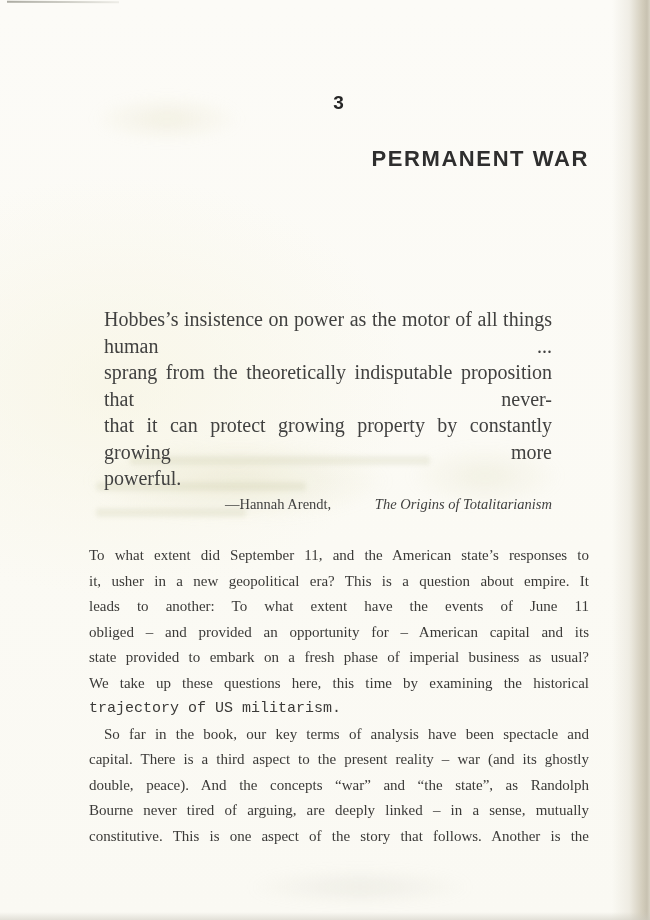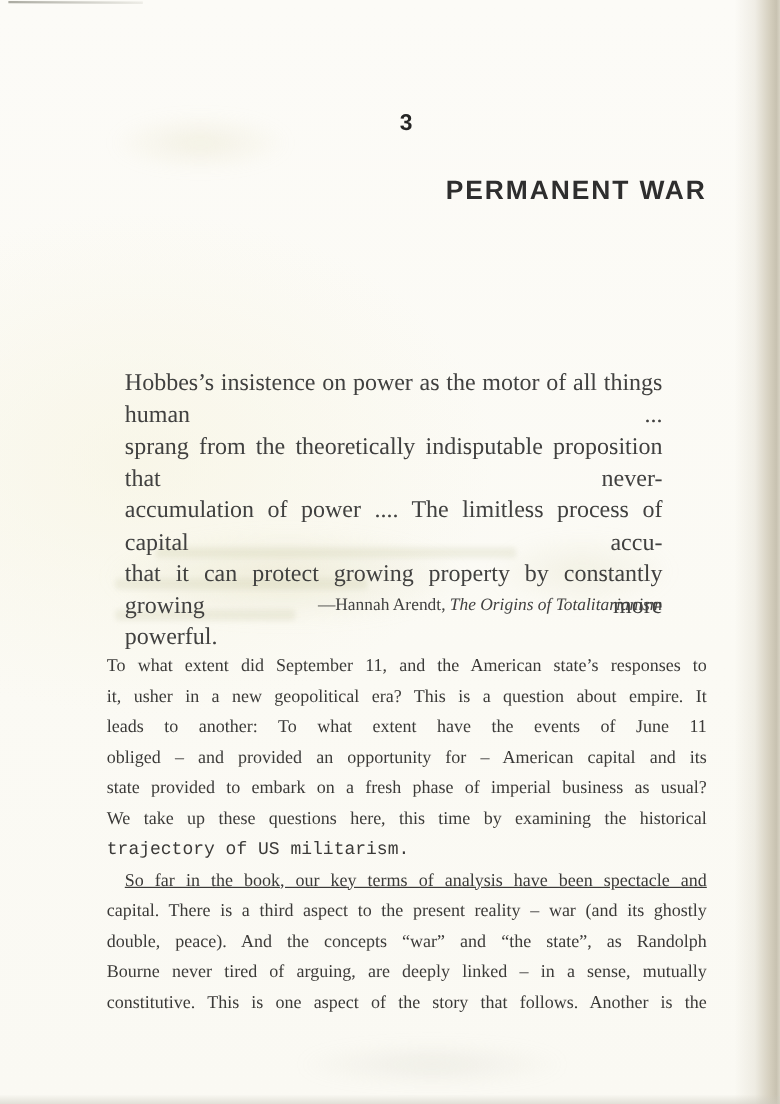--- a/index.html
+++ b/index.html
@@ -67,29 +67,29 @@
   .epigraph {
     position: absolute; top: 306px; left: 15px; width: 448px;
     font-size: 20px; line-height: 26.5px; color: #414140;
   }
   .epigraph .line { text-align: justify; text-align-last: justify; }
   .epigraph .line.last { text-align: center; text-align-last: left; font-family: Liberation Serif, serif; }
   .attribution {
     position: absolute; top: 491px; left: 15px; width: 448px;
     text-align: right; font-size: 14.5px; line-height: 26.5px; color: #414140;
   }
-  .attribution .work { font-style: italic; }
+  .attribution .work { font-style: italic; margin-left: 40px; }
 
   .bodytext {
     position: absolute; top: 543px; left: 0; width: 500px;
     font-size: 15px; line-height: 25.5px; color: #3b3a38;
   }
   .bodytext .line { text-align: justify; text-align-last: justify; }
   .bodytext .line.last { text-align: center; text-align-last: left; font-family: Liberation Mono, monospace; }
-  .bodytext .line.indent { padding-left: 15px; text-decoration: underline; }
+  .bodytext .line.indent { padding-left: 15px; }
 </style>
 </head>
 <body>
 
 <div class="page">
 
   <div class="hairline-top"></div>
   <div class="blotch b1"></div>
   <div class="blotch b2"></div>
   <div class="blotch b3"></div>
@@ -100,21 +100,20 @@
 
   <div class="content">
 
     <div class="chapter-number">3</div>
 
     <div class="chapter-title">PERMANENT WAR</div>
 
     <div class="epigraph">
       <div class="line">Hobbes’s insistence on power as the motor of all things human ...</div>
       <div class="line">sprang from the theoretically indisputable proposition that never-</div>
-      <div class="line">accumulation of power .... The limitless process of capital accu-</div>
       <div class="line">that it can protect growing property by constantly growing more</div>
       <div class="line last">powerful.</div>
     </div>
 
     <div class="attribution">
       <span>—Hannah Arendt,</span>
       <span class="work">The Origins of Totalitarianism</span>
     </div>
 
     <div class="bodytext">

